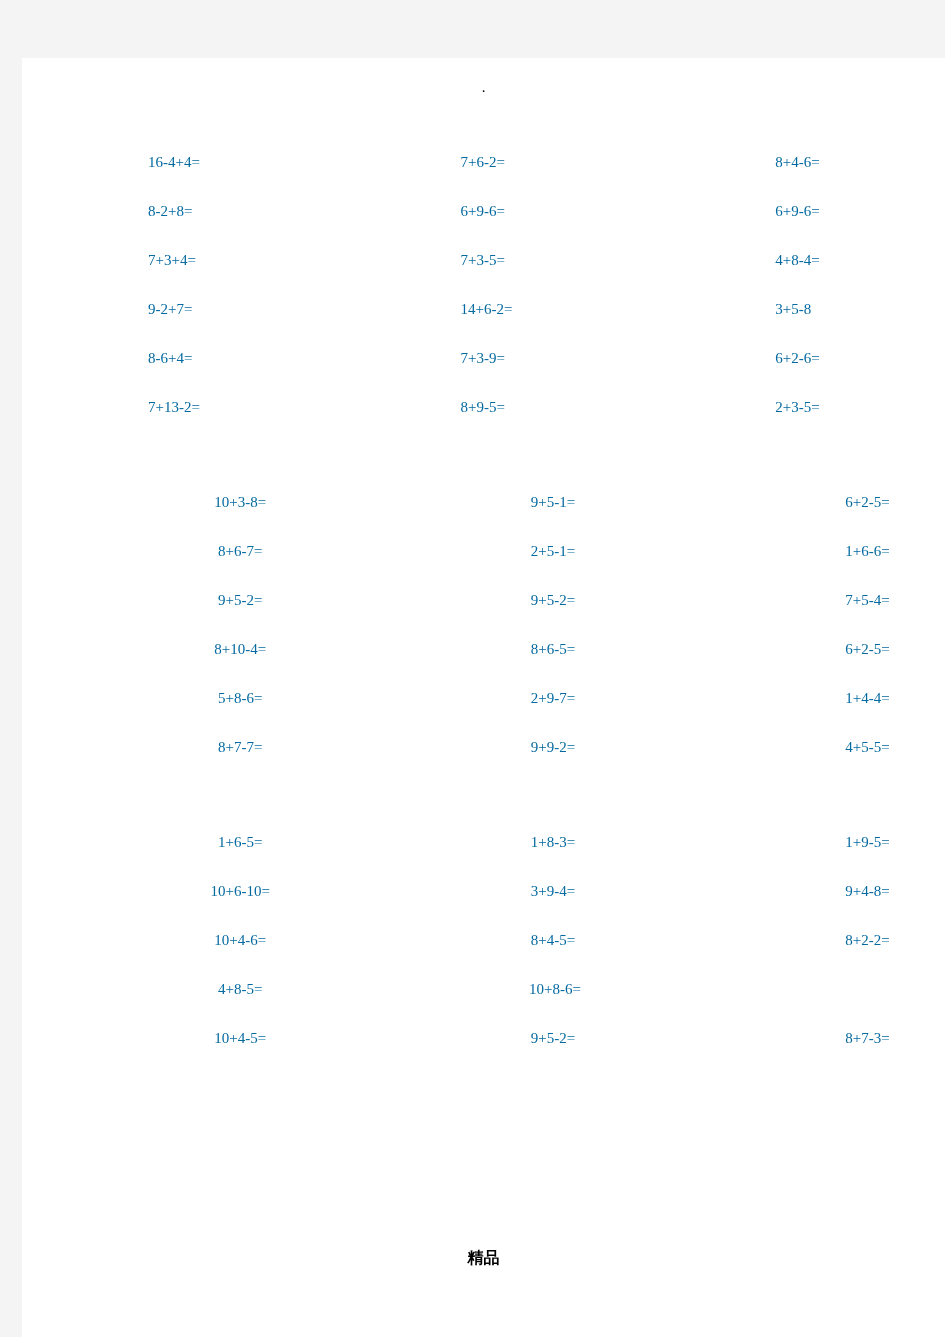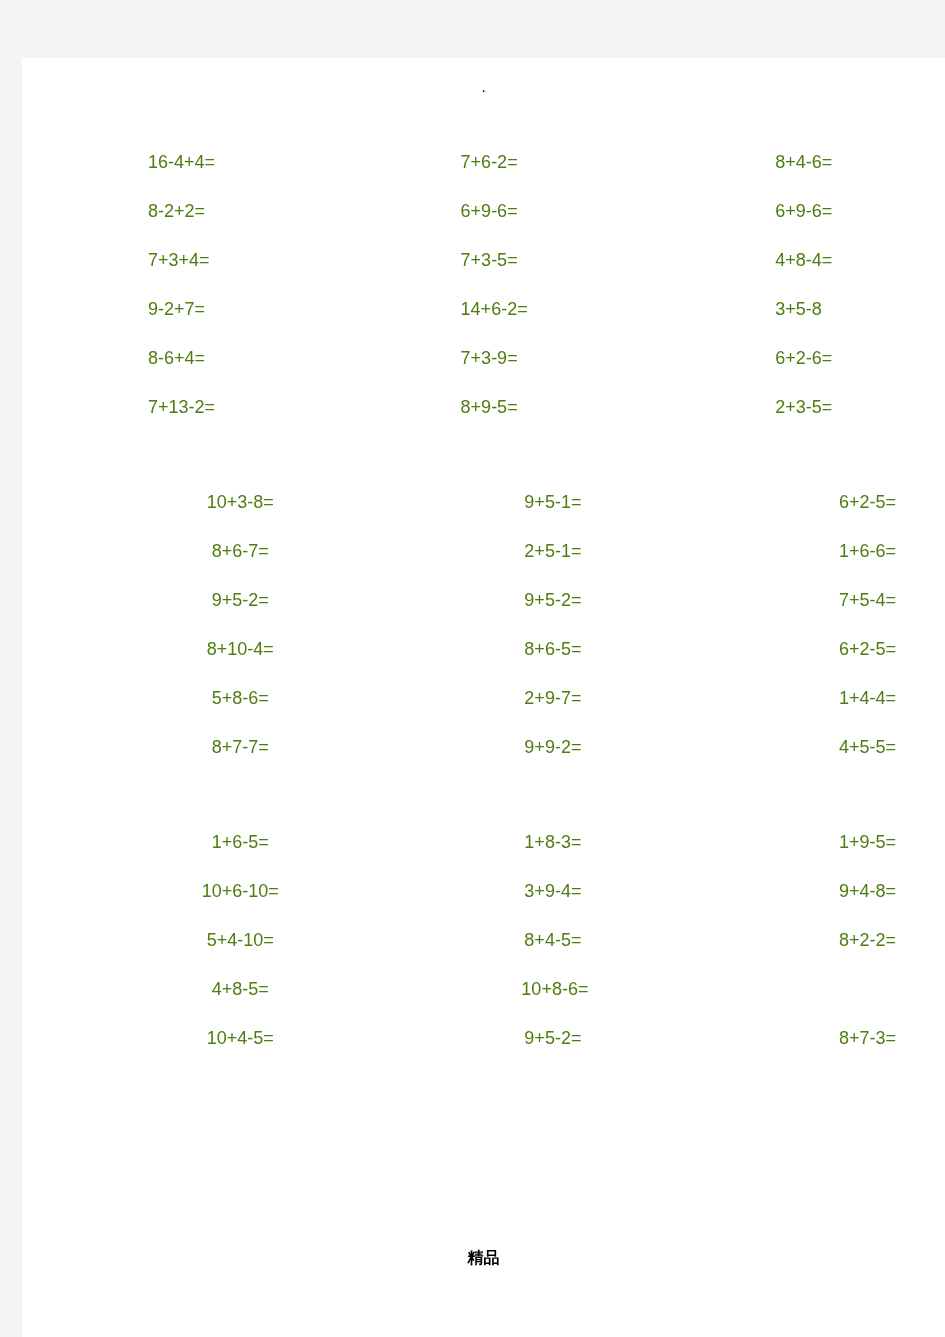--- a/index.html
+++ b/index.html
@@ -67,23 +67,23 @@
 
   .row {
     display: flex;
     width: 923px;
     height: 49px;
     align-items: center;
   }
 
   .cell {
     flex: 0 0 20%;
-    font-size: 18px;
-    color: #4d7c0f;
-    font-family: Liberation Sans, sans-serif;
+    font-size: 15px;
+    color: #0369a1;
+    font-family: Liberation Serif, serif;
     white-space: nowrap;
   }
 
   
   .col-0 { padding-left: 126px; }
   .col-1 { padding-left: 128px; }
   .col-2 { padding-left: 130px; }
 
   #footer {
     position: absolute;
@@ -108,21 +108,21 @@
   <div id="doc-title">.</div>
 
   <div id="worksheet">
       <div class="block">
         <div class="row">
           <div class="cell col-0">16-4+4=</div>
           <div class="cell col-1">7+6-2=</div>
           <div class="cell col-2">8+4-6=</div>
         </div>
         <div class="row">
-          <div class="cell col-0">8-2+2=</div>
+          <div class="cell col-0">8-2+8=</div>
           <div class="cell col-1">6+9-6=</div>
           <div class="cell col-2">6+9-6=</div>
         </div>
         <div class="row">
           <div class="cell col-0">7+3+4=</div>
           <div class="cell col-1">7+3-5=</div>
           <div class="cell col-2">4+8-4=</div>
         </div>
         <div class="row">
           <div class="cell col-0">9-2+7=</div>
@@ -177,21 +177,21 @@
           <div class="cell col-0">1+6-5=</div>
           <div class="cell col-1">1+8-3=</div>
           <div class="cell col-2">1+9-5=</div>
         </div>
         <div class="row">
           <div class="cell col-0">10+6-10=</div>
           <div class="cell col-1">3+9-4=</div>
           <div class="cell col-2">9+4-8=</div>
         </div>
         <div class="row">
-          <div class="cell col-0">5+4-10=</div>
+          <div class="cell col-0">10+4-6=</div>
           <div class="cell col-1">8+4-5=</div>
           <div class="cell col-2">8+2-2=</div>
         </div>
         <div class="row">
           <div class="cell col-0">4+8-5=</div>
           <div class="cell col-2">10+8-6=</div>
         </div>
         <div class="row">
           <div class="cell col-0">10+4-5=</div>
           <div class="cell col-1">9+5-2=</div>

